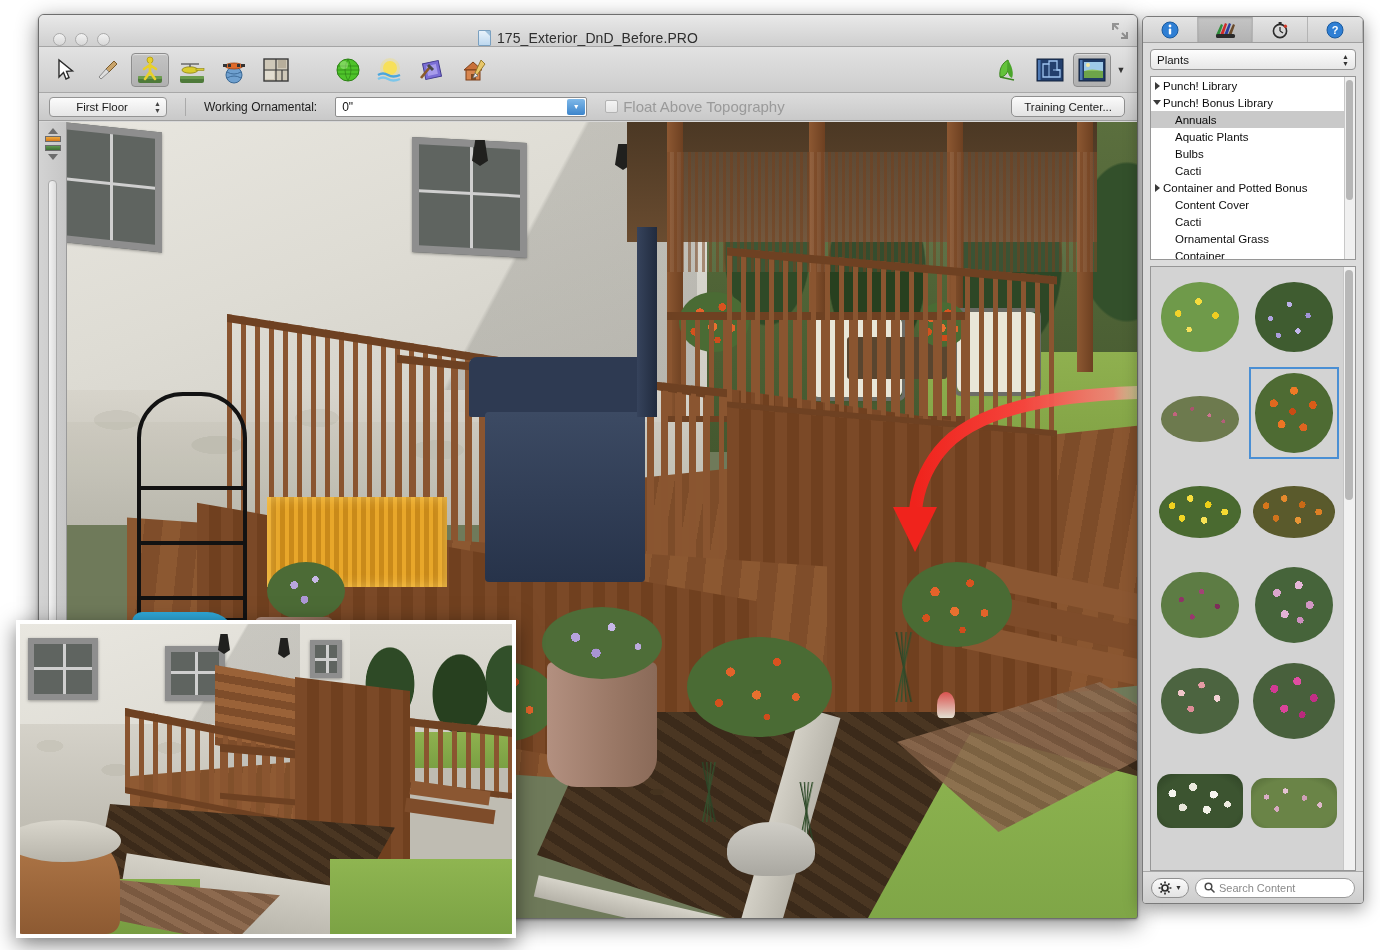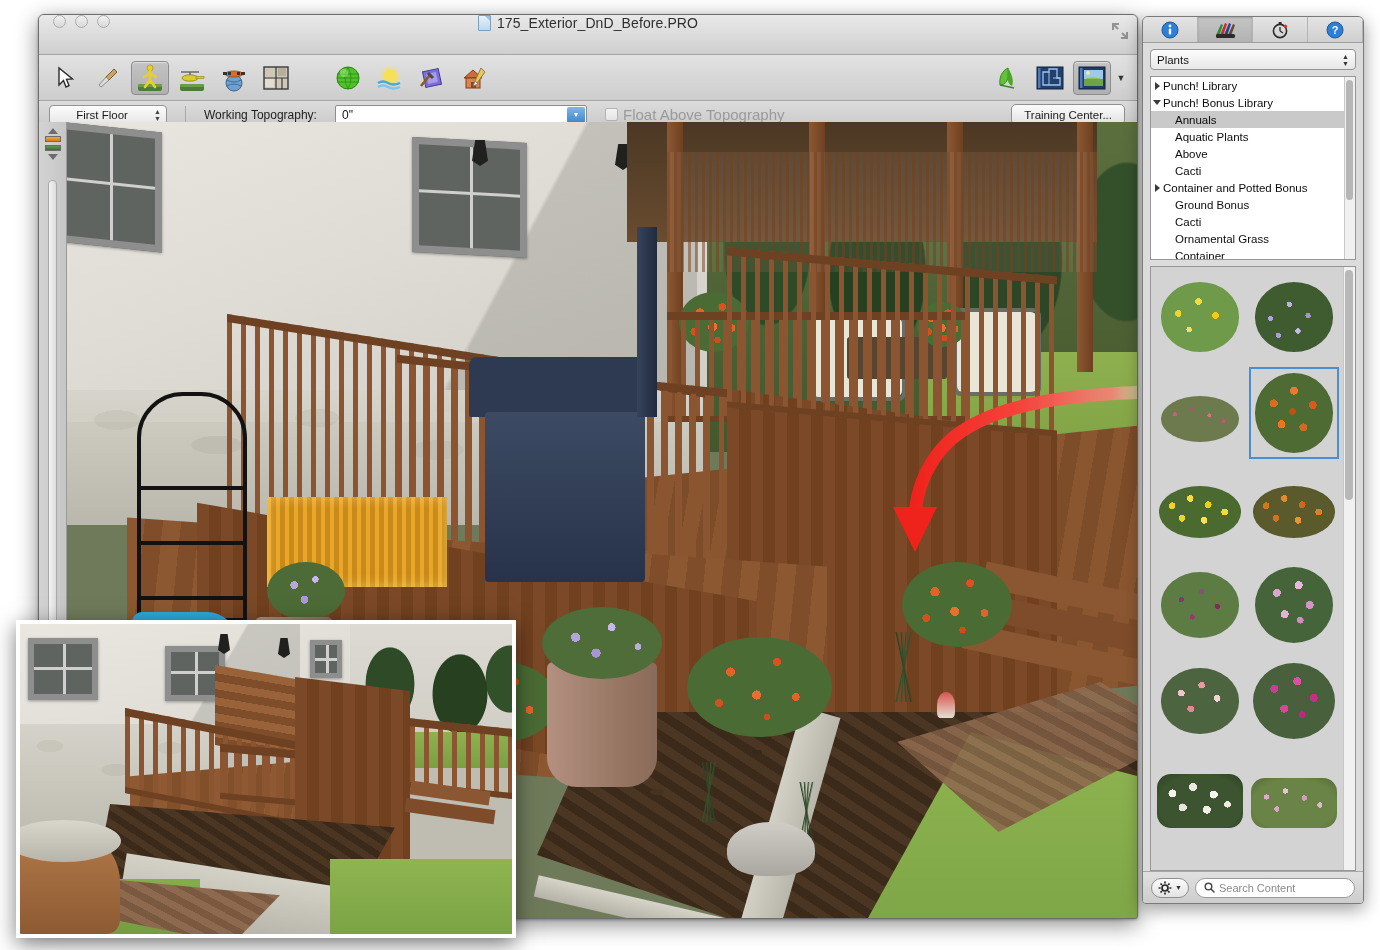--- a/index.html
+++ b/index.html
@@ -15,24 +15,24 @@
   .app-window {
     position: absolute; left: 38px; top: 14px;
     width: 1100px; height: 905px;
     background: #d8d8d8;
     border: 1px solid #6e6e6e;
     border-radius: 6px 6px 3px 3px;
     box-shadow: 0 6px 22px rgba(0,0,0,.45), 0 1px 3px rgba(0,0,0,.3);
     overflow: hidden;
   }
   .titlebar {
-    position: relative; height: 40px;
+    position: relative; height: 32px;
     background: linear-gradient(#e9e9e9,#cfcfcf);
     border-bottom: 1px solid #a5a5a5;
-    display: flex; align-items: flex-start;
+    display: flex; align-items: flex-end;
   }
   .traffic { display: flex; gap: 9px; margin-left: 14px; }
   .tl { width: 13px; height: 13px; border-radius: 50%;
         background: linear-gradient(#f2f2f2,#d8d8d8);
         border: 1px solid #aaa; }
   .title-center {
     position: absolute; left: 0; right: 0; text-align: center;
     font-size: 14px; color: #2f2f2f; letter-spacing: .1px;
     display: flex; align-items: center; justify-content: center; gap: 6px;
     pointer-events: none;
@@ -524,21 +524,21 @@
         <div class="dropcaret">▼</div>
       </div>
     </div>
 
     <div class="optbar">
       <div class="popup">
         <span>First Floor</span>
         <span class="arrows">▲<br>▼</span>
       </div>
       <div class="vdiv"></div>
-      <span class="lbl">Working Topography:</span>
+      <span class="lbl">Working Ornamental:</span>
       <div class="combo">
         <span>0"</span>
         <span class="cbtn">▼</span>
       </div>
       <div class="chk-wrap">
         <span class="chk"></span>
         <span class="chk-lbl">Float Above Topography</span>
       </div>
       <div class="btn-cap">
         <span>Training Center...</span>
@@ -798,35 +798,35 @@
           <div class="tr-row sel">
             <span class="tw"></span>
             <span class="tr-lbl ind">Annuals</span>
           </div>
           <div class="tr-row">
             <span class="tw"></span>
             <span class="tr-lbl ind">Aquatic Plants</span>
           </div>
           <div class="tr-row">
             <span class="tw"></span>
-            <span class="tr-lbl ind">Above</span>
+            <span class="tr-lbl ind">Bulbs</span>
           </div>
           <div class="tr-row">
             <span class="tw"></span>
             <span class="tr-lbl ind">Cacti</span>
           </div>
           <div class="tr-row">
             <span class="tw">
               <span class="tri"></span>
             </span>
             <span class="tr-lbl">Container and Potted Bonus</span>
           </div>
           <div class="tr-row">
             <span class="tw"></span>
-            <span class="tr-lbl ind">Ground Bonus</span>
+            <span class="tr-lbl ind">Content Cover</span>
           </div>
           <div class="tr-row">
             <span class="tw"></span>
             <span class="tr-lbl ind">Cacti</span>
           </div>
           <div class="tr-row">
             <span class="tw"></span>
             <span class="tr-lbl ind">Ornamental Grass</span>
           </div>
           <div class="tr-row">

